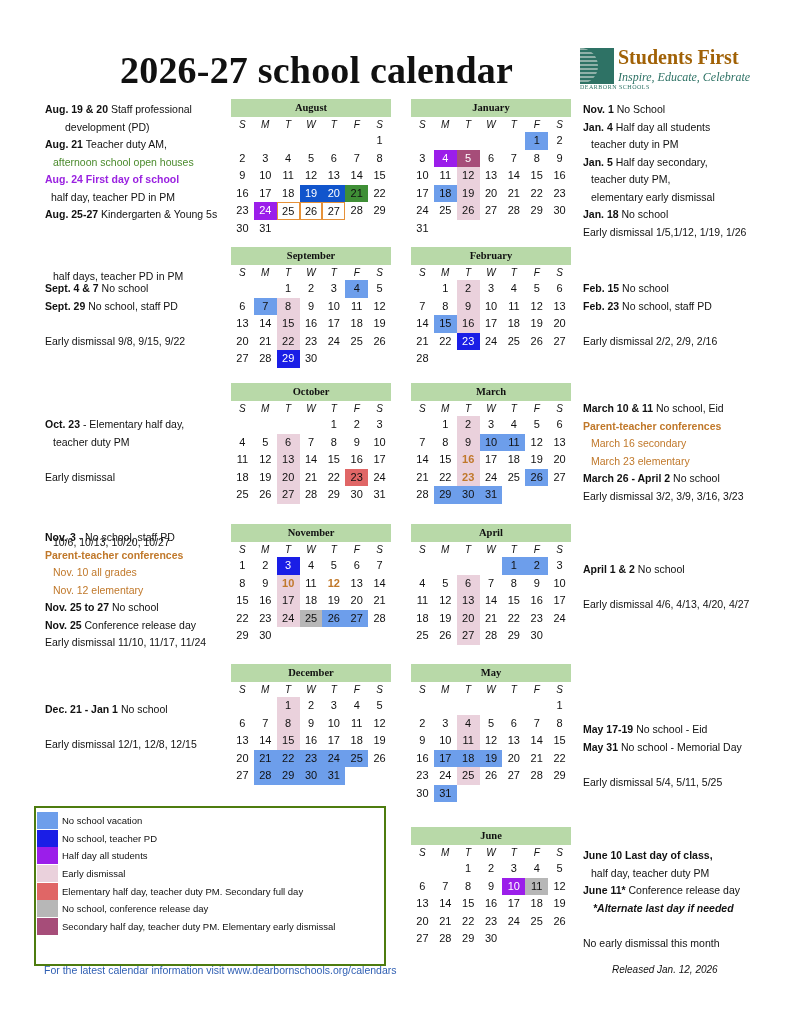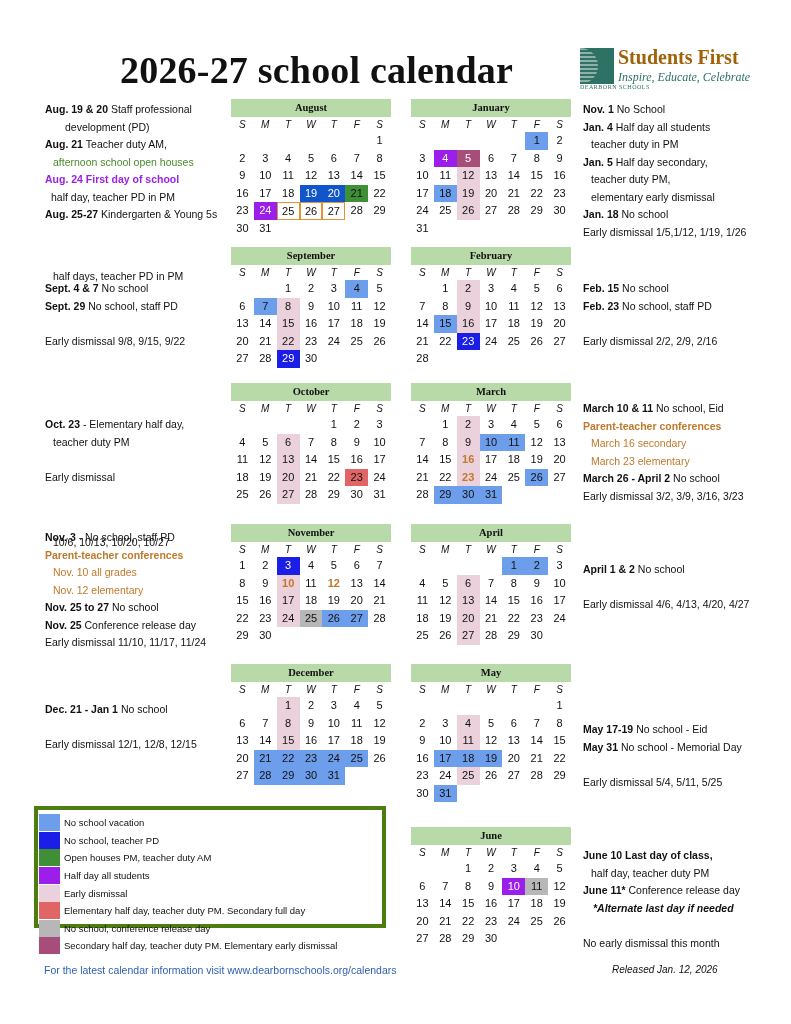--- a/index.html
+++ b/index.html
@@ -31,21 +31,21 @@
   .c-open { background:#3f8f36; }
   .c-half { background:#9b1eea; color:#fff; }
   .c-early { background:#ead1dc; }
   .c-elem { background:#e06666; }
   .c-conf { background:#b7b7b7; }
   .c-sec { background:#a64d79; color:#fff; }
   .c-pd2 { background:#1155cc; color:#fff; }
   .c-kg { border:1.5px solid #e69138; }
   .t-orange { color:#c0782a; font-weight:bold; }
 
-  .legend { position:absolute; left:34px; top:806px; width:352px; height:122px; border:4px solid #4d7c0f; box-sizing:border-box; padding:4px 0 0 0; }
+  .legend { position:absolute; left:34px; top:806px; width:352px; height:160px; border:2px solid #4d7c0f; box-sizing:border-box; padding:4px 0 0 0; }
   .legend .row { display:flex; align-items:center; height:17.6px; font-size:9.5px; }
   .legend .sw { width:21px; height:17px; margin-left:1px; margin-right:4px; }
 
   .footer-link { position:absolute; left:44px; top:964px; font-size:10.5px; color:#2f5fb3; }
   .released { position:absolute; left:612px; top:964px; font-size:10px; font-style:italic; }
 </style>
 </head>
 <body>
 
 <div class="title">2026-27 school calendar</div>
@@ -643,24 +643,20 @@
 <div class="legend" id="legend">
     <div class="row">
       <div class="sw c-vac"></div>
       <span>No school vacation</span>
     </div>
     <div class="row">
       <div class="sw c-pd"></div>
       <span>No school, teacher PD</span>
     </div>
     <div class="row">
-      <div class="sw c-open"></div>
-      <span>Open houses PM, teacher duty AM</span>
-    </div>
-    <div class="row">
       <div class="sw c-half"></div>
       <span>Half day all students</span>
     </div>
     <div class="row">
       <div class="sw c-early"></div>
       <span>Early dismissal</span>
     </div>
     <div class="row">
       <div class="sw c-elem"></div>
       <span>Elementary half day, teacher duty PM. Secondary full day</span>

